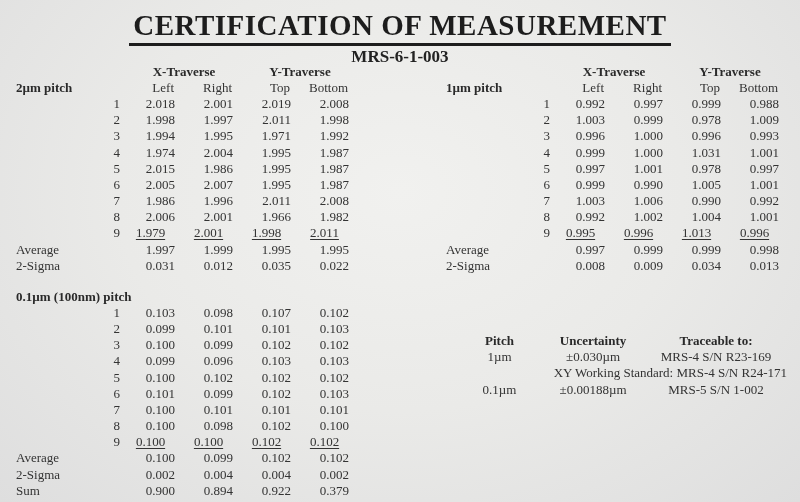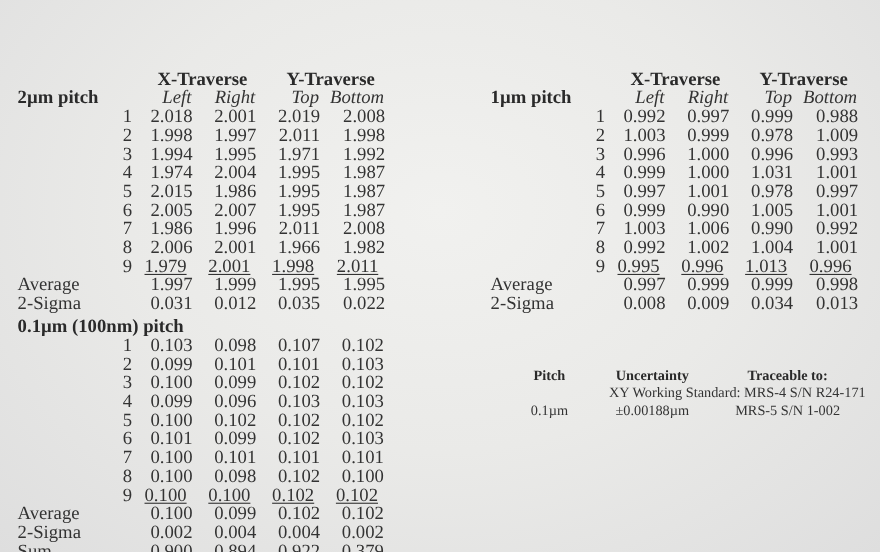--- a/index.html
+++ b/index.html
@@ -35,32 +35,32 @@
     margin: 2px 0 0 0;
     font-size: 17px;
     font-weight: bold;
     color: #222;
     line-height: 1.1;
   }
   table.mtable {
     position: absolute;
     border-collapse: collapse;
     table-layout: fixed;
-    font-size: 17px;
+    font-size: 13px;
     color: #333;
   }
   table.mtable td {
     height: 16.2px;
     padding: 0;
     line-height: 1;
     white-space: nowrap;
     overflow: visible;
   }
   table.mtable td.gh   { text-align: center; font-weight: bold; color: #2a2a2a; }
-  table.mtable td.ch   { text-align: right; padding-right: 10px; font-style: italic; }
+  table.mtable td.ch   { text-align: right; padding-right: 10px; }
   table.mtable td.lbl  { text-align: left; font-weight: bold; color: #2a2a2a; }
   table.mtable td.num  { text-align: right; padding-right: 6px; }
   table.mtable td.val  { text-align: right; padding-right: 9px; }
   table.mtable td.val.u { text-decoration: underline; text-underline-offset: 2px; text-align: center; }
   table.mtable td.sum-lbl { text-align: left; margin-left: 16px; }
   table.trace {
     position: absolute;
     left: 458px; top: 332px;
     border-collapse: collapse;
     table-layout: fixed;
@@ -75,20 +75,24 @@
     white-space: nowrap;
   }
   table.trace td.th { font-weight: bold; color: #2a2a2a; }
   table.trace td.full { text-align: right; }
 </style>
 </head>
 <body>
 
 <div class="paper">
 
+  <div class="header">
+    <h1>CERTIFICATION OF MEASUREMENT</h1>
+    <h2>MRS-6-1-003</h2>
+  </div>
 
   <table class="mtable" style="left:16px; top:63px;">
     <colgroup>
       <col style="width:84px">
         <col style="width:26px">
       <col style="width:58px">
         <col style="width:58px">
         <col style="width:58px">
         <col style="width:58px">
     </colgroup>
@@ -420,20 +424,25 @@
         <col style="width:104px">
         <col style="width:142px">
     </colgroup>
     <tbody>
       <tr>
         <td class="th">Pitch</td>
         <td class="th">Uncertainty</td>
         <td class="th">Traceable to:</td>
       </tr>
       <tr>
+        <td>1µm</td>
+        <td>±0.030µm</td>
+        <td>MRS-4 S/N R23-169</td>
+      </tr>
+      <tr>
         <td class="full" colspan="3">XY Working Standard: MRS-4 S/N R24-171</td>
       </tr>
       <tr>
         <td>0.1µm</td>
         <td>±0.00188µm</td>
         <td>MRS-5 S/N 1-002</td>
       </tr>
     </tbody>
   </table>
 

